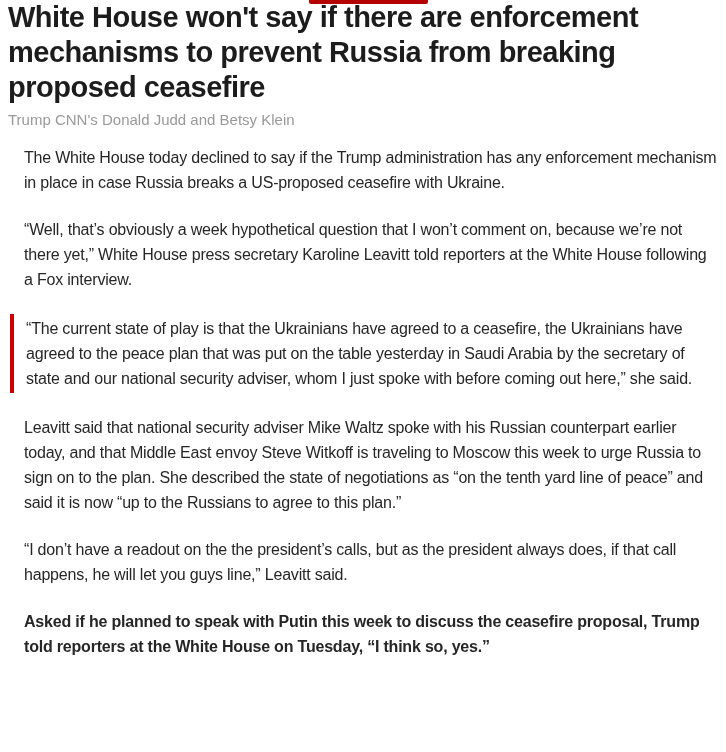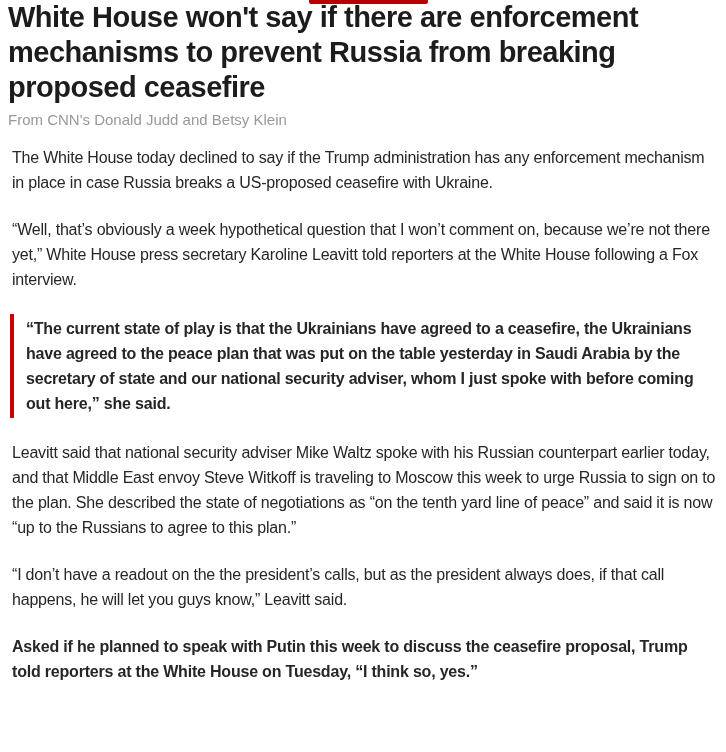--- a/index.html
+++ b/index.html
@@ -47,64 +47,63 @@
     letter-spacing: -0.5px;
     color: var(--headline_text);
   }
   .byline {
     margin: 6px 0 16px 0;
     font-size: 15px;
     line-height: 18px;
     color: var(--byline_text);
   }
   p.body-par {
-    margin: 0 0 22px 4px;
+    margin: 0 0 22px 16px;
     font-size: 16px;
     line-height: 25px;
     letter-spacing: -0.2px;
     color: var(--body_text);
     max-width: 710px;
   }
   p.body-par:last-child { margin-bottom: 0; font-weight: bold; }
   blockquote.pull-quote {
     margin: 0 0 22px 2px;
     border-left: 4px solid var(--accent_red);
     padding: 2px 10px 2px 12px;
-    font-weight: bold;
   }
   blockquote.pull-quote p {
     margin: 0;
     font-size: 16px;
     line-height: 25px;
     letter-spacing: -0.2px;
     color: var(--body_text);
   }
 </style>
 </head>
 <body>
 
 <div class="page">
 
   <div class="top-badge"></div>
 
   <article class="article">
 
     <h1 class="headline">White House won't say if there are enforcement mechanisms to prevent Russia from breaking proposed ceasefire</h1>
 
-    <div class="byline">From CNN's Donald Judd and Betsy Klein</div>
+    <div class="byline">Trump CNN's Donald Judd and Betsy Klein</div>
 
     <p class="body-par">The White House today declined to say if the Trump administration has any enforcement mechanism in place in case Russia breaks a US-proposed ceasefire with Ukraine.</p>
 
     <p class="body-par">“Well, that’s obviously a week hypothetical question that I won’t comment on, because we’re not there yet,” White House press secretary Karoline Leavitt told reporters at the White House following a Fox interview.</p>
 
     <blockquote class="pull-quote">
       <p>“The current state of play is that the Ukrainians have agreed to a ceasefire, the Ukrainians have agreed to the peace plan that was put on the table yesterday in Saudi Arabia by the secretary of state and our national security adviser, whom I just spoke with before coming out here,” she said.</p>
     </blockquote>
 
     <p class="body-par">Leavitt said that national security adviser Mike Waltz spoke with his Russian counterpart earlier today, and that Middle East envoy Steve Witkoff is traveling to Moscow this week to urge Russia to sign on to the plan. She described the state of negotiations as “on the tenth yard line of peace” and said it is now “up to the Russians to agree to this plan.”</p>
 
 
-    <p class="body-par">“I don’t have a readout on the the president’s calls, but as the president always does, if that call happens, he will let you guys know,” Leavitt said.</p>
+    <p class="body-par">“I don’t have a readout on the the president’s calls, but as the president always does, if that call happens, he will let you guys line,” Leavitt said.</p>
 
     <p class="body-par">Asked if he planned to speak with Putin this week to discuss the ceasefire proposal, Trump told reporters at the White House on Tuesday, “I think so, yes.”</p>
 
   </article>
 </div>
 
 </body></html>

